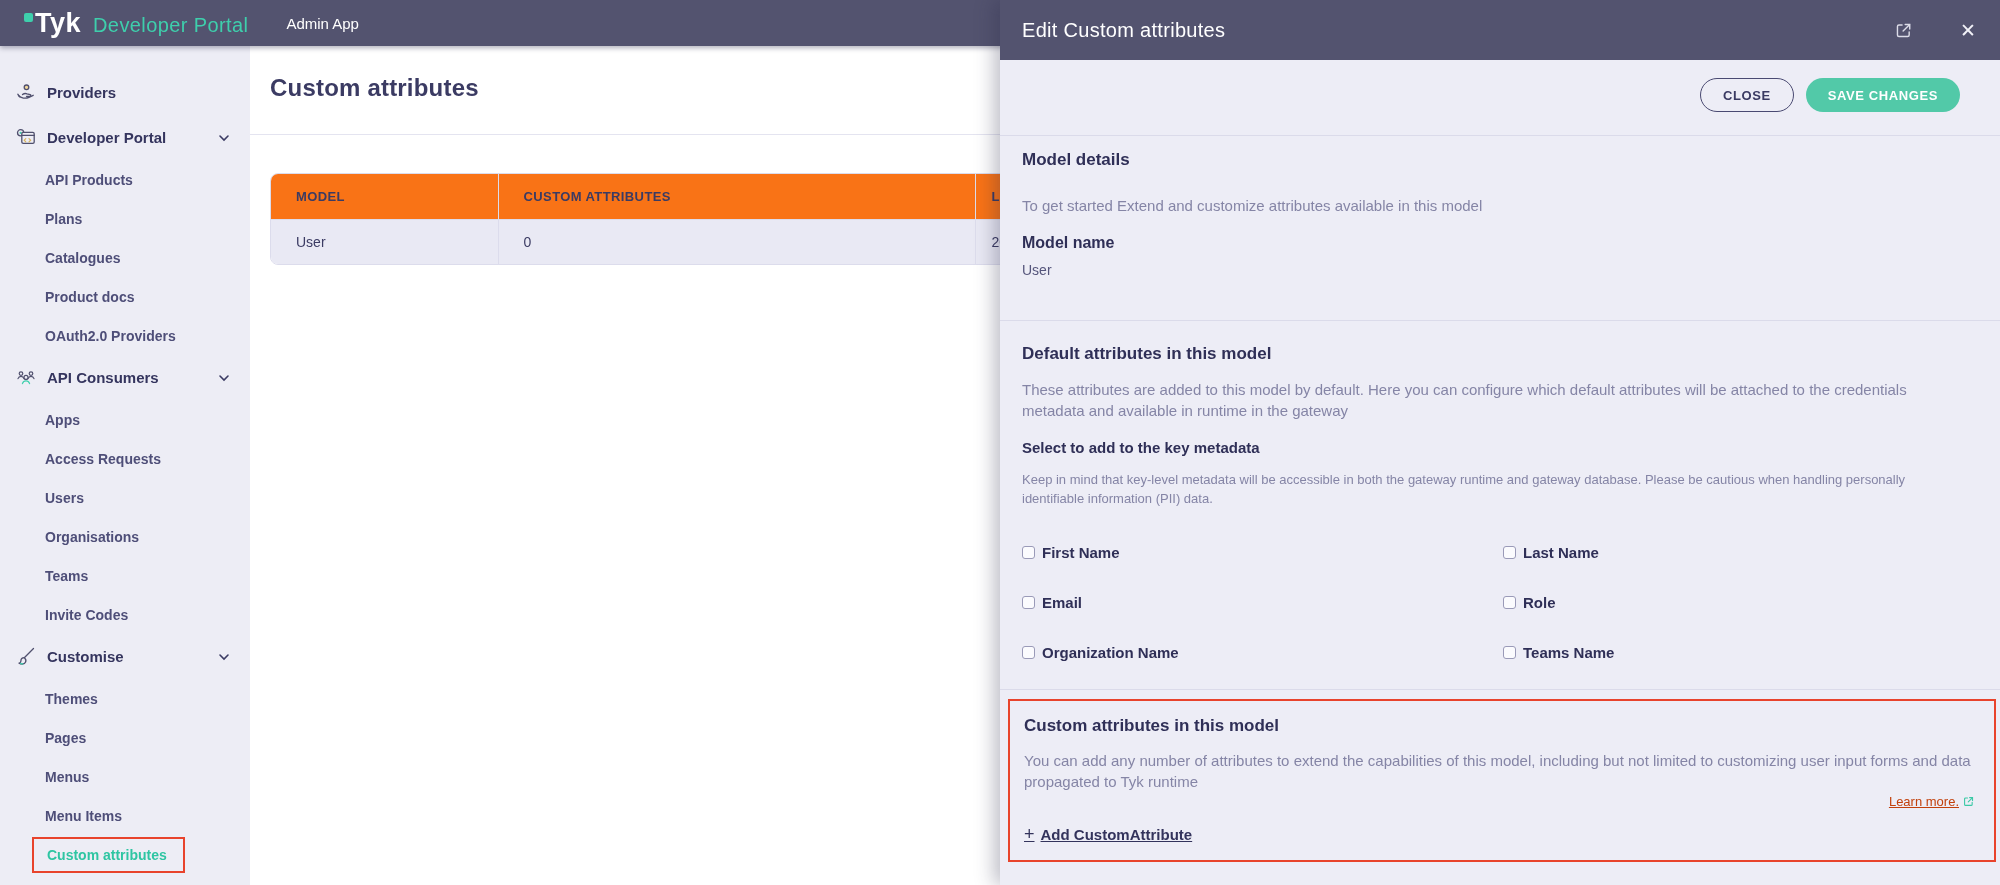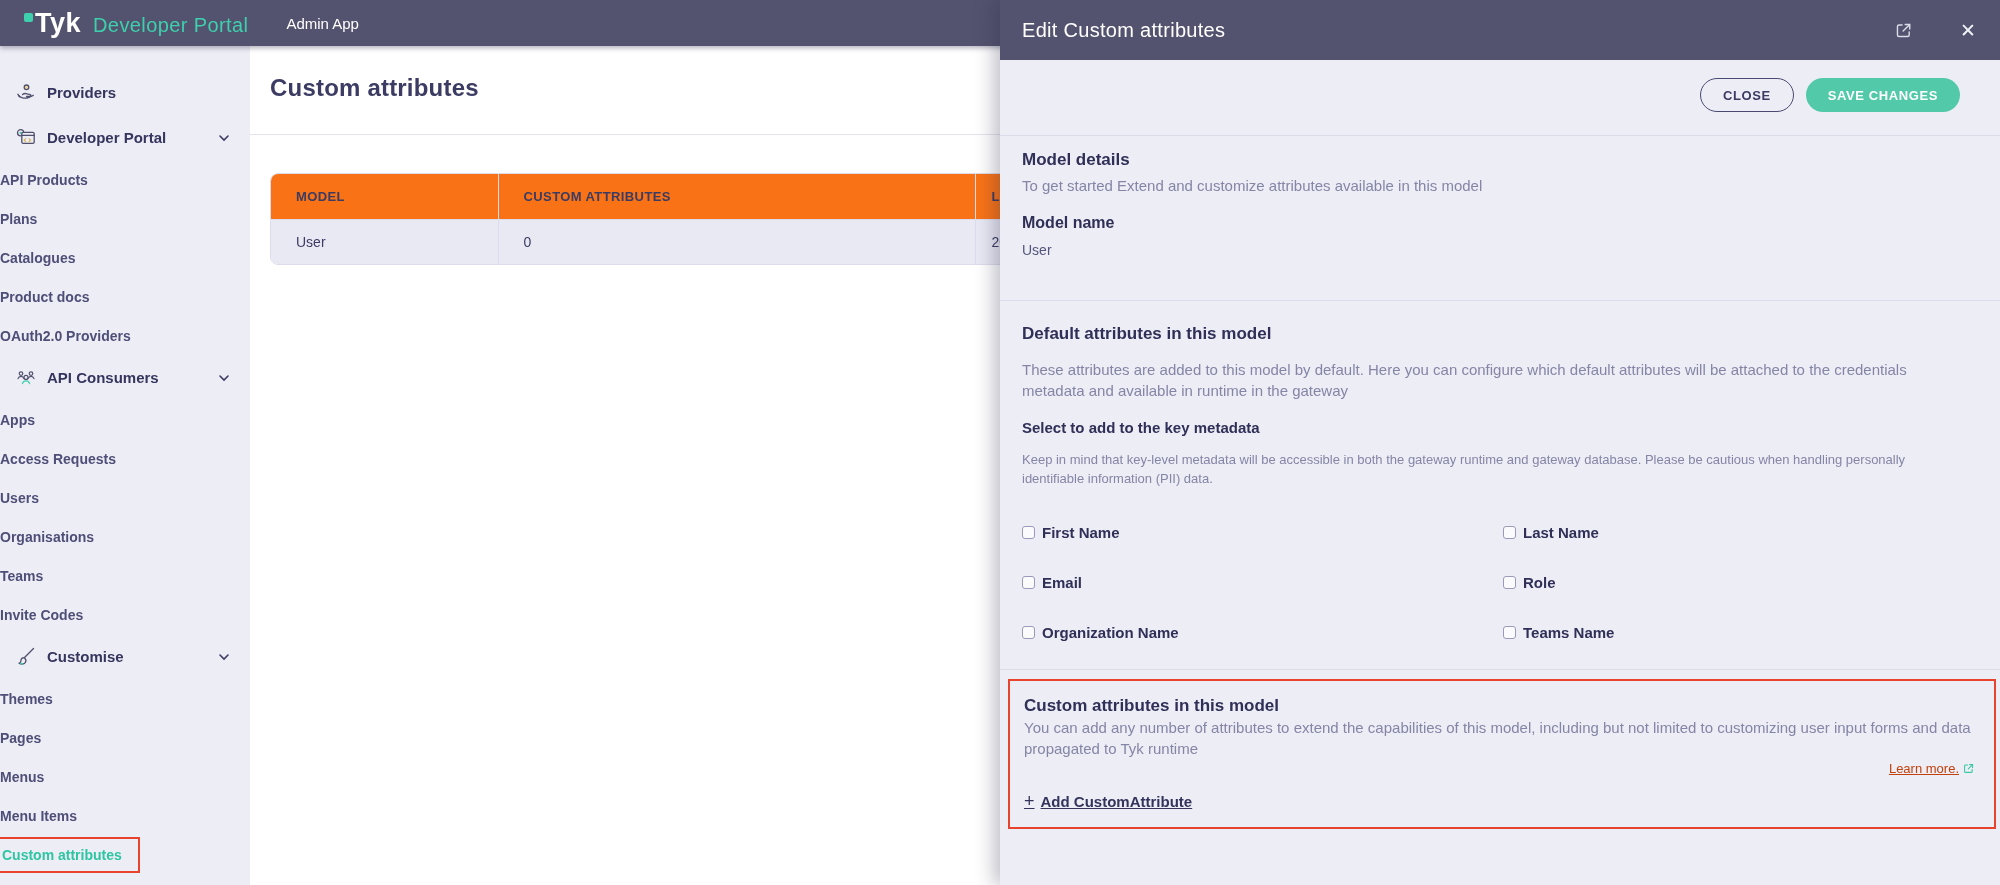--- a/index.html
+++ b/index.html
@@ -14,21 +14,21 @@
   .logo-text { color:#fff; font-size:27px; font-weight:700; letter-spacing:.5px; line-height:1; }
   .logo-sub { color:#3ECFAC; font-size:20px; font-weight:400; margin-left:12px; letter-spacing:.4px; }
   .app-label { color:#fff; font-size:15px; font-weight:400; margin-left:38px; }
 
   
   .sidebar { position:absolute; top:46px; left:0; width:250px; height:839px; background:#EDEDF5; padding-top:24px; z-index:1; }
   .sec { display:flex; align-items:center; height:45px; padding:0 20px 0 12px; cursor:pointer; }
   .sec .icon { width:28px; height:26px; margin-right:7px; display:flex; align-items:center; justify-content:center; flex:none; }
   .sec-label { font-size:15px; font-weight:700; color:#35355E; }
   .chev { margin-left:auto; display:flex; }
-  .sub { height:39px; display:flex; align-items:center; font-size:14px; font-weight:700; color:#4E4E78; cursor:pointer; }
+  .sub { height:39px; display:flex; align-items:center; padding-left:45px; font-size:14px; font-weight:700; color:#4E4E78; cursor:pointer; }
   .sub-active { color:#2EC5A2; }
   .annot-box { display:inline-flex; align-items:center; border:2px solid #E8432C; padding:8px 16px 8px 13px; margin-left:-13px; background:transparent; }
 
   
   .main { position:absolute; top:46px; left:250px; width:1750px; height:839px; background:#fff; }
   .main-title { margin:28px 0 0 20px; font-size:24px; font-weight:700; color:#3B3B63; letter-spacing:.2px; }
   .main-divider { margin-top:32px; border-bottom:1px solid #E4E4F0; width:100%; }
   .table-wrap { margin:38px 0 0 20px; width:1130px; border:1px solid #DCDCEC; border-radius:8px; overflow:hidden; }
   table { width:100%; border-collapse:collapse; }
   th { height:45px; text-align:left; padding-left:25px; font-size:13px; font-weight:700; color:#3B3B63;
@@ -55,21 +55,21 @@
 
   .p-divider { border-bottom:1px solid #DBDBEA; }
   .pd1 { margin-top:23px; }
   .psec { padding:0 45px 0 22px; }
   .h-section { font-size:17px; font-weight:700; color:#2F2F57; line-height:22px; }
   .desc { font-size:15px; color:#8585A6; line-height:21px; max-width:950px; }
   .sub-h { font-size:15px; font-weight:700; color:#2F2F57; }
   .note { font-size:13px; color:#8585A6; line-height:19px; max-width:945px; }
   .name-value { font-size:14px; color:#55557B; }
 
-  .mt16 { margin-top:4px; } .mt14 { margin-top:14px; } .mt13 { }
+  .mt16 { margin-top:24px; } .mt14 { margin-top:14px; } .mt13 { margin-top:13px; }
   .mt22 { margin-top:22px; } .mt10 { margin-top:10px; } .mt42 { margin-top:42px; }
   .mt18 { margin-top:18px; } .mt28 { margin-top:28px; }
 
   .cb-grid { display:grid; grid-template-columns:481px auto; row-gap:33px; margin-top:36px; }
   .cb-item { display:flex; align-items:center; gap:7px; font-size:15px; font-weight:700; color:#2F2F57; cursor:pointer; }
   .cb { width:13px; height:13px; border:1px solid #9A9AB8; border-radius:3px; background:#FBFBFE; flex:none; }
 
   .annot-section { border:2px solid #E8432C; margin:9px 4px 0 8px; padding:14px 20px 16px 14px; }
   .learn-row { display:flex; justify-content:flex-end; align-items:center; gap:4px; margin-top:2px; }
   .learn-link { font-size:13px; color:#c2410c; text-decoration:underline; cursor:pointer; }

